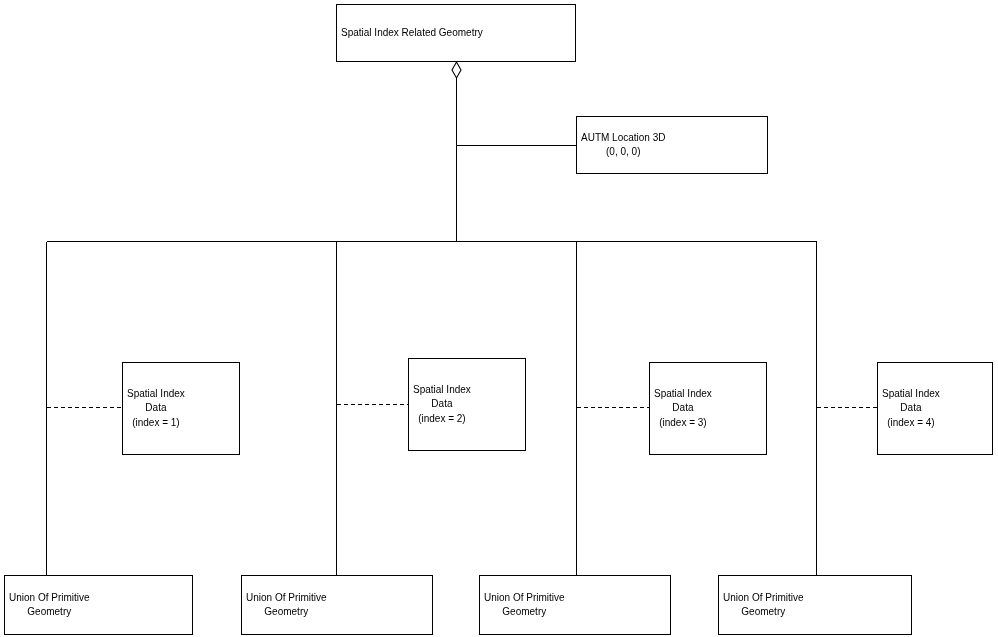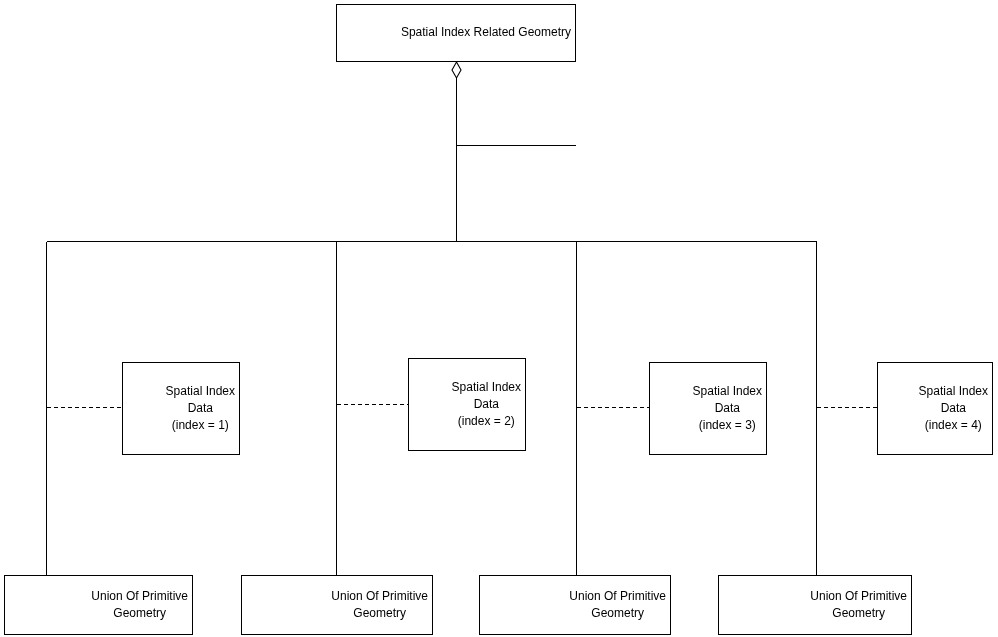--- a/index.html
+++ b/index.html
@@ -15,24 +15,24 @@
     font-family: "Liberation Sans", sans-serif;
     overflow: hidden;
   }
   .node {
     position: absolute;
     box-sizing: border-box;
     border: 1px solid #000000;
     background: #ffffff;
     display: flex;
     align-items: center;
-    justify-content: flex-end;
+    justify-content: flex-start;
     text-align: center;
     color: #000000;
-    font-size: 12px;
+    font-size: 10px;
     line-height: 1.42;
     z-index: 2;
     white-space: pre-line;
   }
   .node-label {
     display: block;
     padding: 0 4px;
   }
   svg.wires {
     position: absolute;
@@ -82,20 +82,24 @@
     <line class="dashed" x1="46.5" y1="407.5" x2="122" y2="407.5"></line>
     <line class="dashed" x1="336.5" y1="404.5" x2="408" y2="404.5"></line>
     <line class="dashed" x1="576.5" y1="407.5" x2="649" y2="407.5"></line>
     <line class="dashed" x1="816.5" y1="407.5" x2="877" y2="407.5"></line>
   </svg>
 
   <div class="node" style="left:336px; top:4px; width:240px; height:58px;">
     <span class="node-label">Spatial Index Related Geometry</span>
   </div>
 
+  <div class="node" style="left:576px; top:116px; width:192px; height:58px;">
+    <span class="node-label">AUTM Location 3D
+(0, 0, 0)</span>
+  </div>
 
   <div class="node" style="left:122px; top:362px; width:118px; height:93px;">
     <span class="node-label">Spatial Index
 Data
 (index = 1)</span>
   </div>
   <div class="node" style="left:408px; top:358px; width:118px; height:93px;">
     <span class="node-label">Spatial Index
 Data
 (index = 2)</span>

